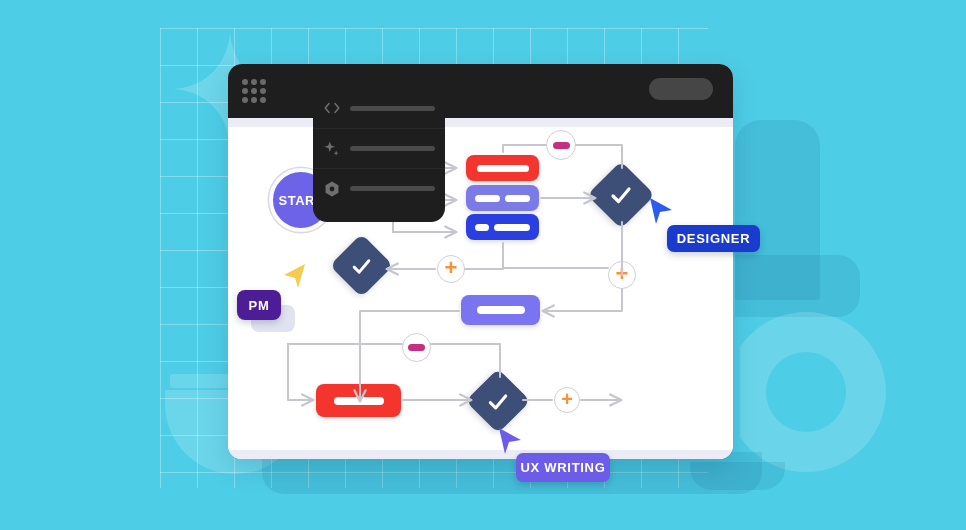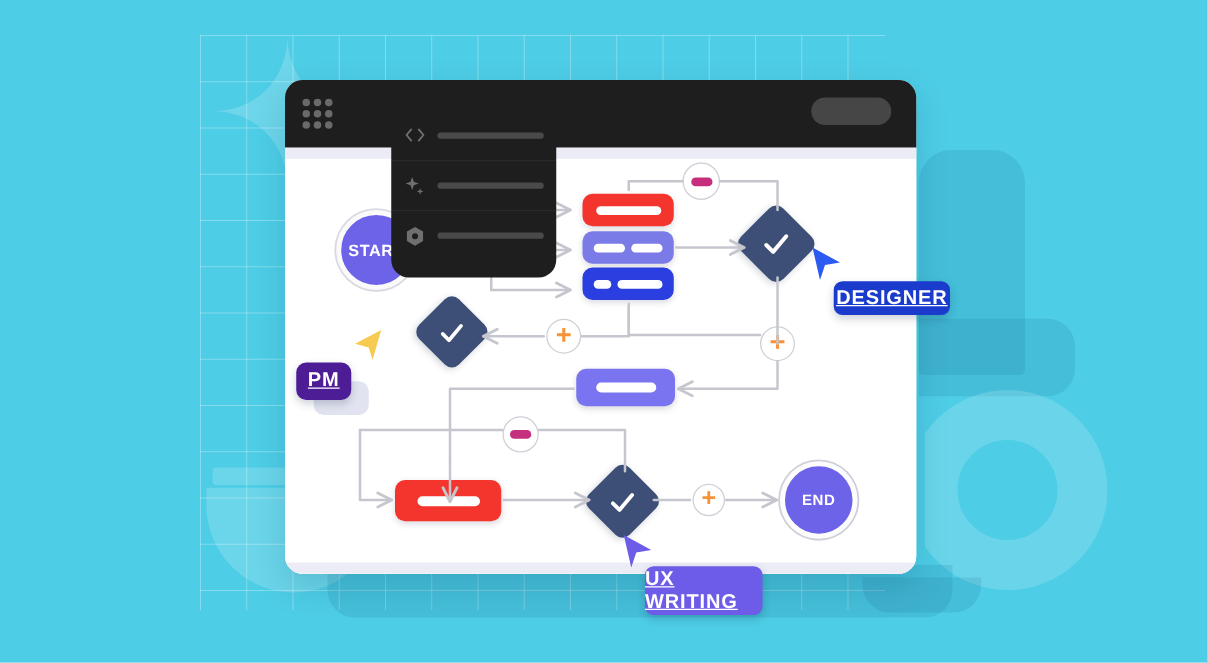--- a/index.html
+++ b/index.html
@@ -217,30 +217,29 @@
   .cb-p3 { left: 554px; top: 387px; width: 26px; height: 26px; }
   .cb-m1 { left: 546px; top: 130px; width: 30px; height: 30px; }
   .cb-m2 { left: 402px; top: 333px; width: 29px; height: 29px; }
 
   
   .badge {
     position: absolute;
     border-radius: 7px;
     color: #FFFFFF;
     font-weight: bold;
-    font-size: 16px;
+    font-size: 13px;
     letter-spacing: .7px;
     display: flex; align-items: center; justify-content: center;
     box-shadow: 0 3px 7px rgba(20,40,70,.22);
     z-index: 12;
-    text-decoration: underline;
   }
   .badge-designer { left: 667px; top: 225px; width: 93px; height: 27px; background: #1A3BCC; }
   .badge-pm       { left: 237px; top: 290px; width: 44px; height: 30px; background: #4c1d95; border-radius: 8px; }
-  .badge-uxw      { left: 516px; top: 453px; width: 94px; height: 39px; background: #6C5CE7; }
+  .badge-uxw      { left: 516px; top: 453px; width: 94px; height: 29px; background: #6C5CE7; }
   .badge-shadow {
     position: absolute;
     background: #E2E3F0;
     border-radius: 8px;
     z-index: 11;
   }
   .bs-pm { left: 251px; top: 305px; width: 44px; height: 27px; }
 
   .cursor { position: absolute; z-index: 13; }
   .cur-designer { left: 648px; top: 196px; }
@@ -412,23 +411,20 @@
   <div class="node circ-btn cb-p1">
     <span class="plus-glyph">+</span>
   </div>
   <div class="node circ-btn cb-p2">
     <span class="plus-glyph">+</span>
   </div>
   <div class="node circ-btn cb-p3">
     <span class="plus-glyph" style="font-size:20px">+</span>
   </div>
 
-  <div class="node terminator term-end">
-    <span>END</span>
-  </div>
 
   <span class="cursor cur-designer">
     <svg width="26" height="30" viewBox="0 0 26 30">
       <path d="M2 2 L24 14 L12 16 L8 28 Z" fill="#2B5BF0"></path>
     </svg>
   </span>
   <div class="badge badge-designer">
     <span>DESIGNER</span>
   </div>
 

